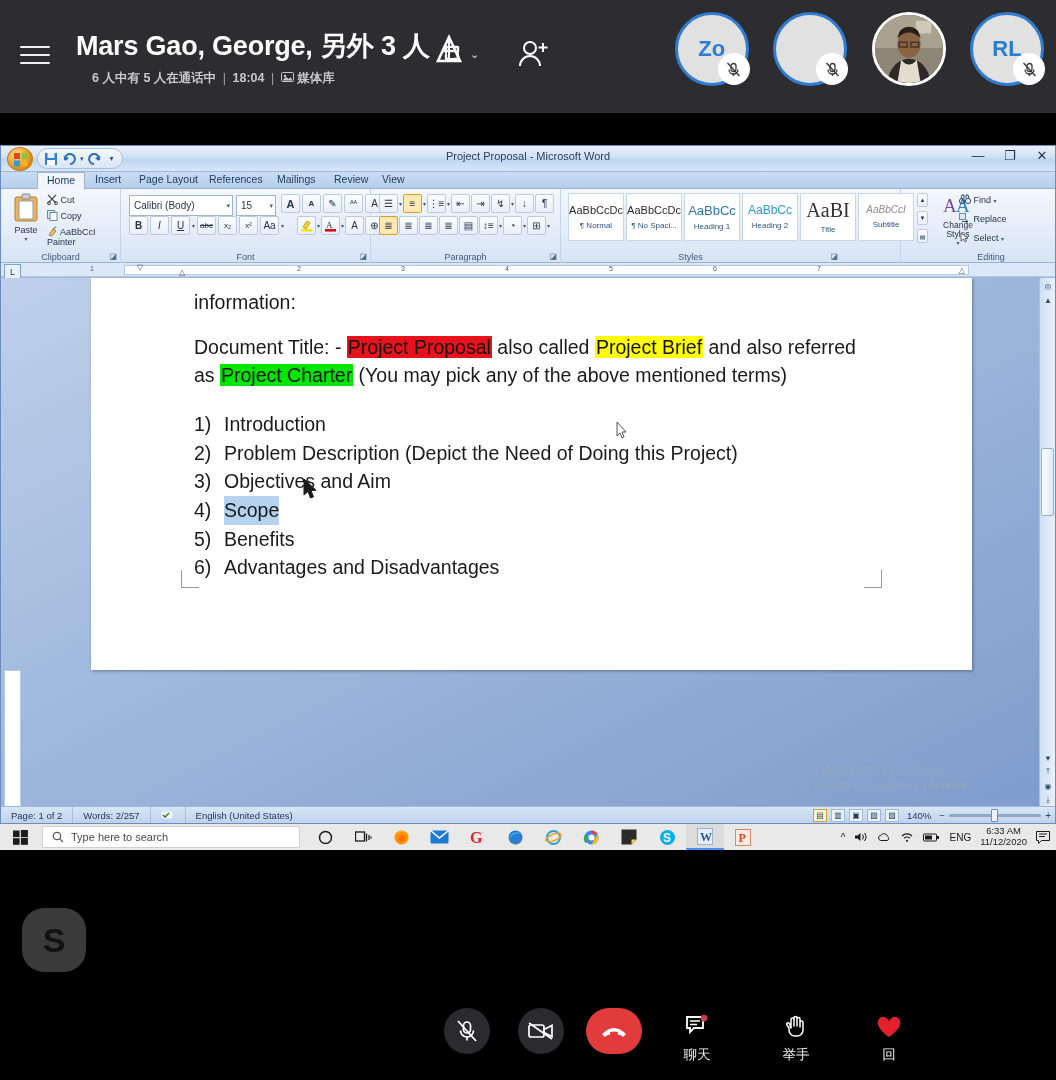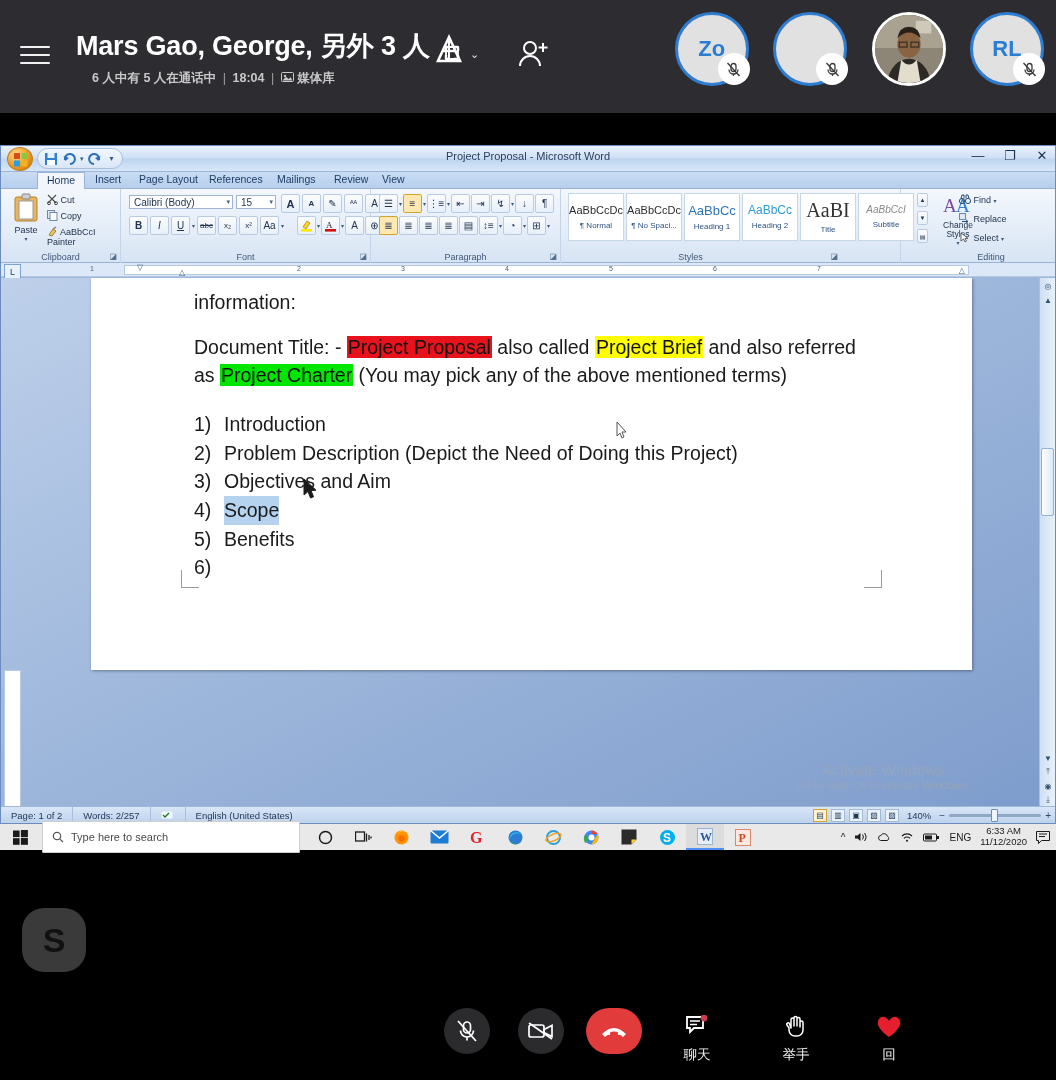--- a/index.html
+++ b/index.html
@@ -103,21 +103,21 @@
   .grp { position:absolute; top:0; height:74px; border-right:1px solid #c3d4e8; }
   .grp-label {
     position:absolute; bottom:1px; width:100%; text-align:center; font-size:9px; color:#40587a;
   }
   .dlg { position:absolute; bottom:2px; right:3px; font-size:8px; color:#55718f;}
   .minibtn{
     width:19px;height:19px;display:inline-flex;align-items:center;justify-content:center;
     border:1px solid #b9cbe2;background:linear-gradient(#fbfdff,#e7eff9);border-radius:2px;font-size:10px;color:#22344f;
   }
   .combo{
-    height:14px;border:1px solid #9fb5d1;background:#fff;display:inline-flex;align-items:center;
+    height:21px;border:1px solid #9fb5d1;background:#fff;display:inline-flex;align-items:center;
     font-size:10px;color:#21364f;padding:0 2px 0 4px;
   }
   .combo .cv{flex:1; overflow:hidden; white-space:nowrap;}
   .combo .ca{font-size:7px;color:#4a6party;color:#46617f;padding-left:3px;}
 
   .style-gal { position:absolute; top:4px; height:50px; display:flex; }
   .style-item{
     width:56px;height:48px;border:1px solid #c7d7ea;background:#fff;margin-right:2px;
     display:flex;flex-direction:column;align-items:center;justify-content:center;
   }
@@ -193,21 +193,21 @@
   .zoomslider{width:92px;height:3px;background:#8fa8c6;position:relative;border-radius:2px;}
   .zknob{position:absolute;left:42px;top:-5px;width:7px;height:13px;background:#eef4fb;border:1px solid #6f8fb5;border-radius:1px;}
 
   
   .taskbar{
     position:absolute; left:0; top:824px; width:1056px; height:26px;
     background:#e9e9e9; display:flex; align-items:center;
   }
   .startbtn{width:40px;height:26px;display:flex;align-items:center;justify-content:center;}
   .tb-search{
-    width:258px;height:32px;background:#ffffff;border:1px solid #cfcfcf;border-radius:1px;
+    width:258px;height:22px;background:#ffffff;border:1px solid #cfcfcf;border-radius:1px;
     display:flex;align-items:center;gap:7px;padding-left:9px;margin-left:2px;
     font-size:11px;color:#4a4a4a;
   }
   .tb-icons{display:flex;align-items:center;gap:0; margin-left:6px;}
   .tbic{width:38px;height:26px;display:flex;align-items:center;justify-content:center;}
   .tbic.active{background:#dcdcdc;border-bottom:2px solid #4f8ef7;}
   .tray{position:absolute;right:6px;display:flex;align-items:center;gap:9px;font-size:10px;color:#1b1b1b;}
   .clock{text-align:center;line-height:1.15;font-size:9.5px;}
 
   
@@ -626,20 +626,21 @@
               <li>
                 <span class="num">4)</span>
                 <span class="sel">Scope</span>
               </li>
               <li>
                 <span class="num">5)</span>
                 <span>Benefits</span>
               </li>
               <li>
                 <span class="num">6)</span>
+                <span>Advantages and Disadvantages</span>
               </li>
             </ul>
           </div>
 
           <div class="corner-mark bl" style="left:90px; top:292px"></div>
           <div class="corner-mark br" style="right:90px; top:292px"></div>
 
           <svg style="position:absolute;left:524px;top:143px" width="14" height="20" viewBox="0 0 14 20">
             <path d="M2 1 L2 15 L5 12 L7 17 L9 16 L7 11 L11 11 Z" fill="#ffffff" stroke="#555" stroke-width="1"></path>
           </svg>

